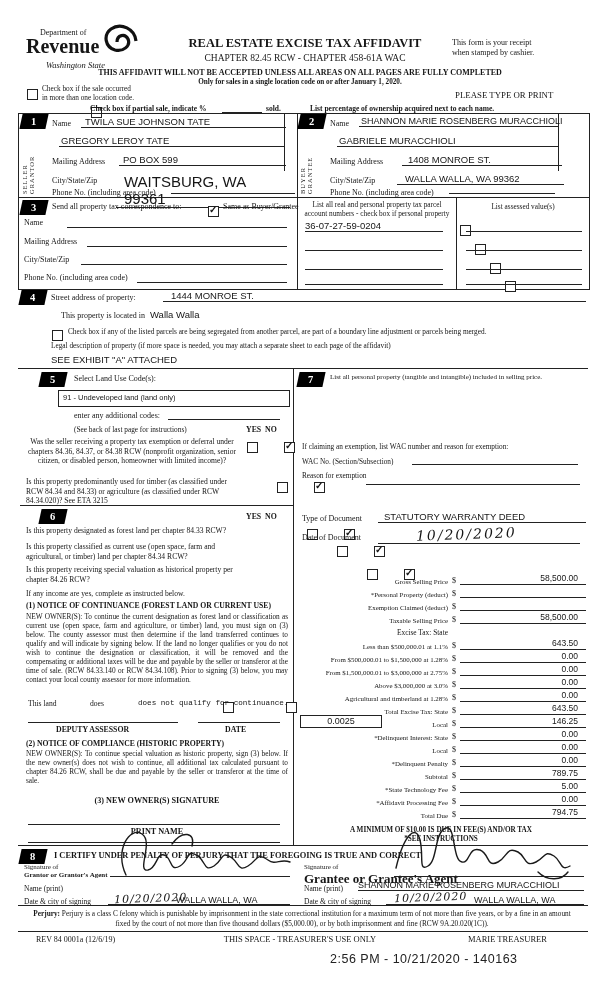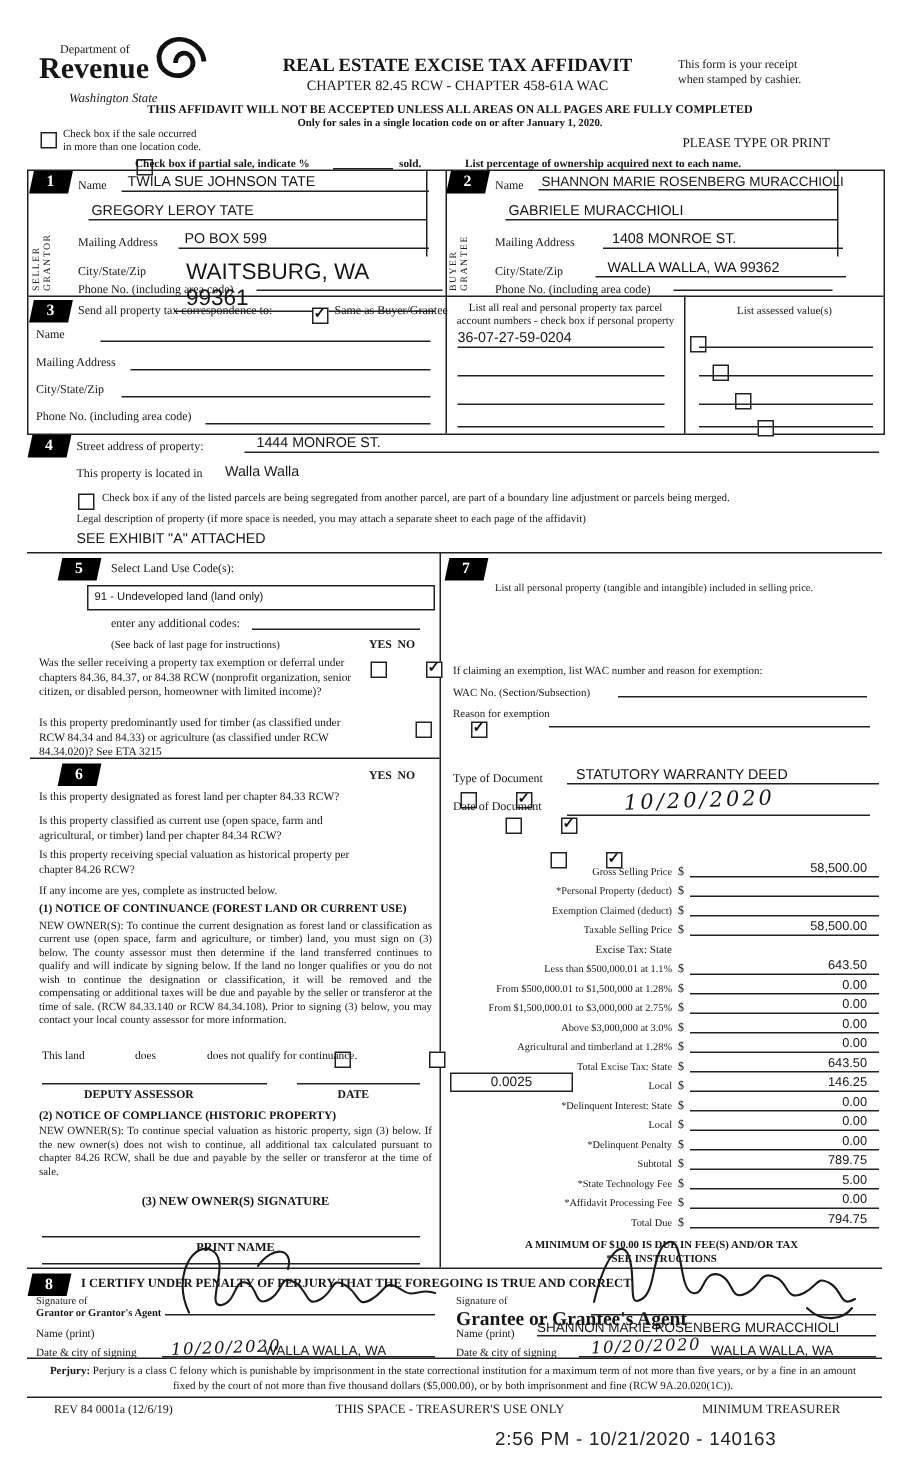--- a/index.html
+++ b/index.html
@@ -138,42 +138,42 @@
     <div class="abs uline" style="left:447px;top:136px;width:116px;"></div>
     <div class="abs uline" style="left:447px;top:155px;width:116px;"></div>
     <div class="abs uline" style="left:447px;top:170px;width:116px;"></div>
   </div>
 
   
   <div class="abs" style="left:18px;top:290px;width:570px;height:78px;">
     <div class="abs secnum" style="left:2px;top:0px;"><span>4</span></div>
     <div class="abs lbl" style="left:33px;top:3px;">Street address of property:</div>
     <div class="abs uline val" style="left:145px;top:0px;width:415px;font-size:9.5px;padding-left:8px;">1444 MONROE ST.</div>
-    <div class="abs lbl" style="left:33px;top:21px;">This property is located in</div>
+    <div class="abs lbl" style="left:43px;top:21px;">This property is located in</div>
     <div class="abs val" style="left:132px;top:19px;font-size:9.5px;">Walla Walla</div>
     <div class="abs cb" style="left:34px;top:37px;"></div>
     <div class="abs small" style="left:50px;top:37px;width:525px;">Check box if any of the listed parcels are being segregated from another parcel, are part of a boundary line adjustment or parcels being merged.</div>
     <div class="abs small" style="left:33px;top:51px;width:520px;">Legal description of property (if more space is needed, you may attach a separate sheet to each page of the affidavit)</div>
     <div class="abs val" style="left:33px;top:64px;font-size:9.5px;">SEE EXHIBIT "A" ATTACHED</div>
   </div>
 
   <div class="hline" style="left:18px;top:368px;width:570px;"></div>
   <div class="vline" style="left:293px;top:368px;height:477px;"></div>
 
   
   <div class="abs" style="left:18px;top:368px;width:275px;height:477px;">
     <div class="abs secnum" style="left:22px;top:4px;"><span>5</span></div>
     <div class="abs lbl" style="left:56px;top:6px;">Select Land Use Code(s):</div>
     <div class="abs val" style="left:40px;top:22px;width:226px;height:13px;border:1.5px solid #222;font-size:7.5px;padding:2px 0 0 4px;">91 - Undeveloped land (land only)</div>
     <div class="abs lbl" style="left:56px;top:43px;">enter any additional codes:</div>
     <div class="abs uline" style="left:150px;top:51px;width:112px;"></div>
     <div class="abs small" style="left:56px;top:57px;">(See back of last page for instructions)</div>
     <div class="abs b" style="left:228px;top:57px;font-size:7.8px;"><span>YES</span>&nbsp;&nbsp;<span>NO</span></div>
 
-    <div class="abs q" style="left:8px;top:69px;width:212px;">Was the seller receiving a property tax exemption or deferral under chapters 84.36, 84.37, or 84.38 RCW (nonprofit organization, senior citizen, or disabled person, homeowner with limited income)?</div>
+    <div class="abs q" style="left:8px;top:69px;width:212px;text-align:center;">Was the seller receiving a property tax exemption or deferral under chapters 84.36, 84.37, or 84.38 RCW (nonprofit organization, senior citizen, or disabled person, homeowner with limited income)?</div>
     <div class="abs cb" style="left:229px;top:71px;"></div>
     <div class="abs cb on" style="left:251px;top:71px;"></div>
 
     <div class="abs q" style="left:8px;top:109px;width:212px;">Is this property predominantly used for timber (as classified under RCW 84.34 and 84.33) or agriculture (as classified under RCW 84.34.020)? See ETA 3215</div>
     <div class="abs cb" style="left:229px;top:111px;"></div>
     <div class="abs cb on" style="left:251px;top:111px;"></div>
 
     <div class="hline" style="left:2px;top:137px;width:273px;"></div>
     <div class="abs secnum" style="left:22px;top:141px;"><span>6</span></div>
     <div class="abs b" style="left:228px;top:144px;font-size:7.8px;"><span>YES</span>&nbsp;&nbsp;<span>NO</span></div>
@@ -191,40 +191,40 @@
     <div class="abs cb on" style="left:251px;top:198px;"></div>
 
     <div class="abs q" style="left:8px;top:221px;">If any income are yes, complete as instructed below.</div>
     <div class="abs b" style="left:8px;top:233px;width:262px;font-size:7.7px;">(1) NOTICE OF CONTINUANCE (FOREST LAND OR CURRENT USE)</div>
     <div class="abs small" style="left:8px;top:244px;width:262px;line-height:9px;text-align:justify;">NEW OWNER(S): To continue the current designation as forest land or classification as current use (open space, farm and agriculture, or timber) land, you must sign on (3) below. The county assessor must then determine if the land transferred continues to qualify and will indicate by signing below. If the land no longer qualifies or you do not wish to continue the designation or classification, it will be removed and the compensating or additional taxes will be due and payable by the seller or transferor at the time of sale. (RCW 84.33.140 or RCW 84.34.108). Prior to signing (3) below, you may contact your local county assessor for more information.</div>
 
     <div class="abs q" style="left:10px;top:331px;">This land</div>
     <div class="abs cb" style="left:55px;top:331px;"></div>
     <div class="abs q" style="left:72px;top:331px;">does</div>
     <div class="abs cb" style="left:103px;top:331px;"></div>
-    <div class="abs q" style="left:120px;top:331px;">does not qualify for continuance.</div>
+    <div class="abs q" style="left:120px;top:331px;font-family:Liberation Mono, monospace;">does not qualify for continuance.</div>
 
     <div class="abs uline" style="left:10px;top:354px;width:150px;"></div>
     <div class="abs uline" style="left:180px;top:354px;width:82px;"></div>
     <div class="abs b" style="left:38px;top:357px;font-size:7.8px;">DEPUTY ASSESSOR</div>
     <div class="abs b" style="left:207px;top:357px;font-size:7.8px;">DATE</div>
 
     <div class="abs b" style="left:8px;top:371px;width:262px;font-size:7.7px;">(2) NOTICE OF COMPLIANCE (HISTORIC PROPERTY)</div>
     <div class="abs small" style="left:8px;top:381px;width:262px;line-height:9px;text-align:justify;">NEW OWNER(S): To continue special valuation as historic property, sign (3) below. If the new owner(s) does not wish to continue, all additional tax calculated pursuant to chapter 84.26 RCW, shall be due and payable by the seller or transferor at the time of sale.</div>
 
     <div class="abs b ctr" style="left:8px;top:428px;width:262px;font-size:8.2px;">(3) NEW OWNER(S) SIGNATURE</div>
     <div class="abs uline" style="left:10px;top:456px;width:252px;"></div>
     <div class="abs b ctr" style="left:8px;top:459px;width:262px;font-size:8.2px;">PRINT NAME</div>
     <div class="abs uline" style="left:10px;top:474px;width:252px;"></div>
   </div>
 
   
   <div class="abs" style="left:296px;top:368px;width:292px;height:477px;">
     <div class="abs secnum" style="left:2px;top:4px;"><span>7</span></div>
-    <div class="abs" style="left:34px;top:20px;width:256px;font-size:7px;white-space:nowrap;font-family:Liberation Serif, serif;">List all personal property (tangible and intangible) included in selling price.</div>
+    <div class="abs" style="left:34px;top:5px;width:256px;font-size:7px;white-space:nowrap;font-family:Liberation Serif, serif;">List all personal property (tangible and intangible) included in selling price.</div>
 
     <div class="abs small" style="left:6px;top:74px;">If claiming an exemption, list WAC number and reason for exemption:</div>
     <div class="abs small" style="left:6px;top:89px;">WAC No. (Section/Subsection)</div>
     <div class="abs uline" style="left:116px;top:96px;width:166px;"></div>
     <div class="abs small" style="left:6px;top:103px;text-align:right;">Reason for exemption</div>
     <div class="abs uline" style="left:70px;top:116px;width:214px;"></div>
 
     <div class="abs lbl" style="left:6px;top:146px;">Type of Document</div>
     <div class="abs uline val" style="left:82px;top:143px;width:202px;font-size:9.5px;padding-left:6px;">STATUTORY WARRANTY DEED</div>
     <div class="abs lbl" style="left:6px;top:165px;">Date of Document</div>
@@ -371,16 +371,16 @@
 
   <div class="hline" style="left:18px;top:905px;width:570px;"></div>
   <div class="abs small" style="left:28px;top:909px;width:548px;text-align:center;line-height:9.5px;">
     <span class="b">Perjury:</span>
     <span>Perjury is a class C felony which is punishable by imprisonment in the state correctional institution for a maximum term of not more than five years, or by a fine in an amount fixed by the court of not more than five thousand dollars ($5,000.00), or by both imprisonment and fine (RCW 9A.20.020(1C)).</span>
   </div>
 
   <div class="hline" style="left:18px;top:931px;width:570px;"></div>
   <div class="abs" style="left:36px;top:935px;font-size:8px;">REV 84 0001a (12/6/19)</div>
   <div class="abs ctr" style="left:200px;top:934px;width:200px;font-size:8.5px;">THIS SPACE - TREASURER'S USE ONLY</div>
-  <div class="abs" style="left:468px;top:934px;font-size:8.5px;">MINIMUM TREASURER</div>
+  <div class="abs" style="left:468px;top:934px;font-size:8.5px;">MARIE TREASURER</div>
 
   <div class="abs val" style="left:330px;top:952px;font-size:12.5px;letter-spacing:0.5px;color:#222;">2:56 PM - 10/21/2020 - 140163</div>
 </div>
 
 </body></html>

